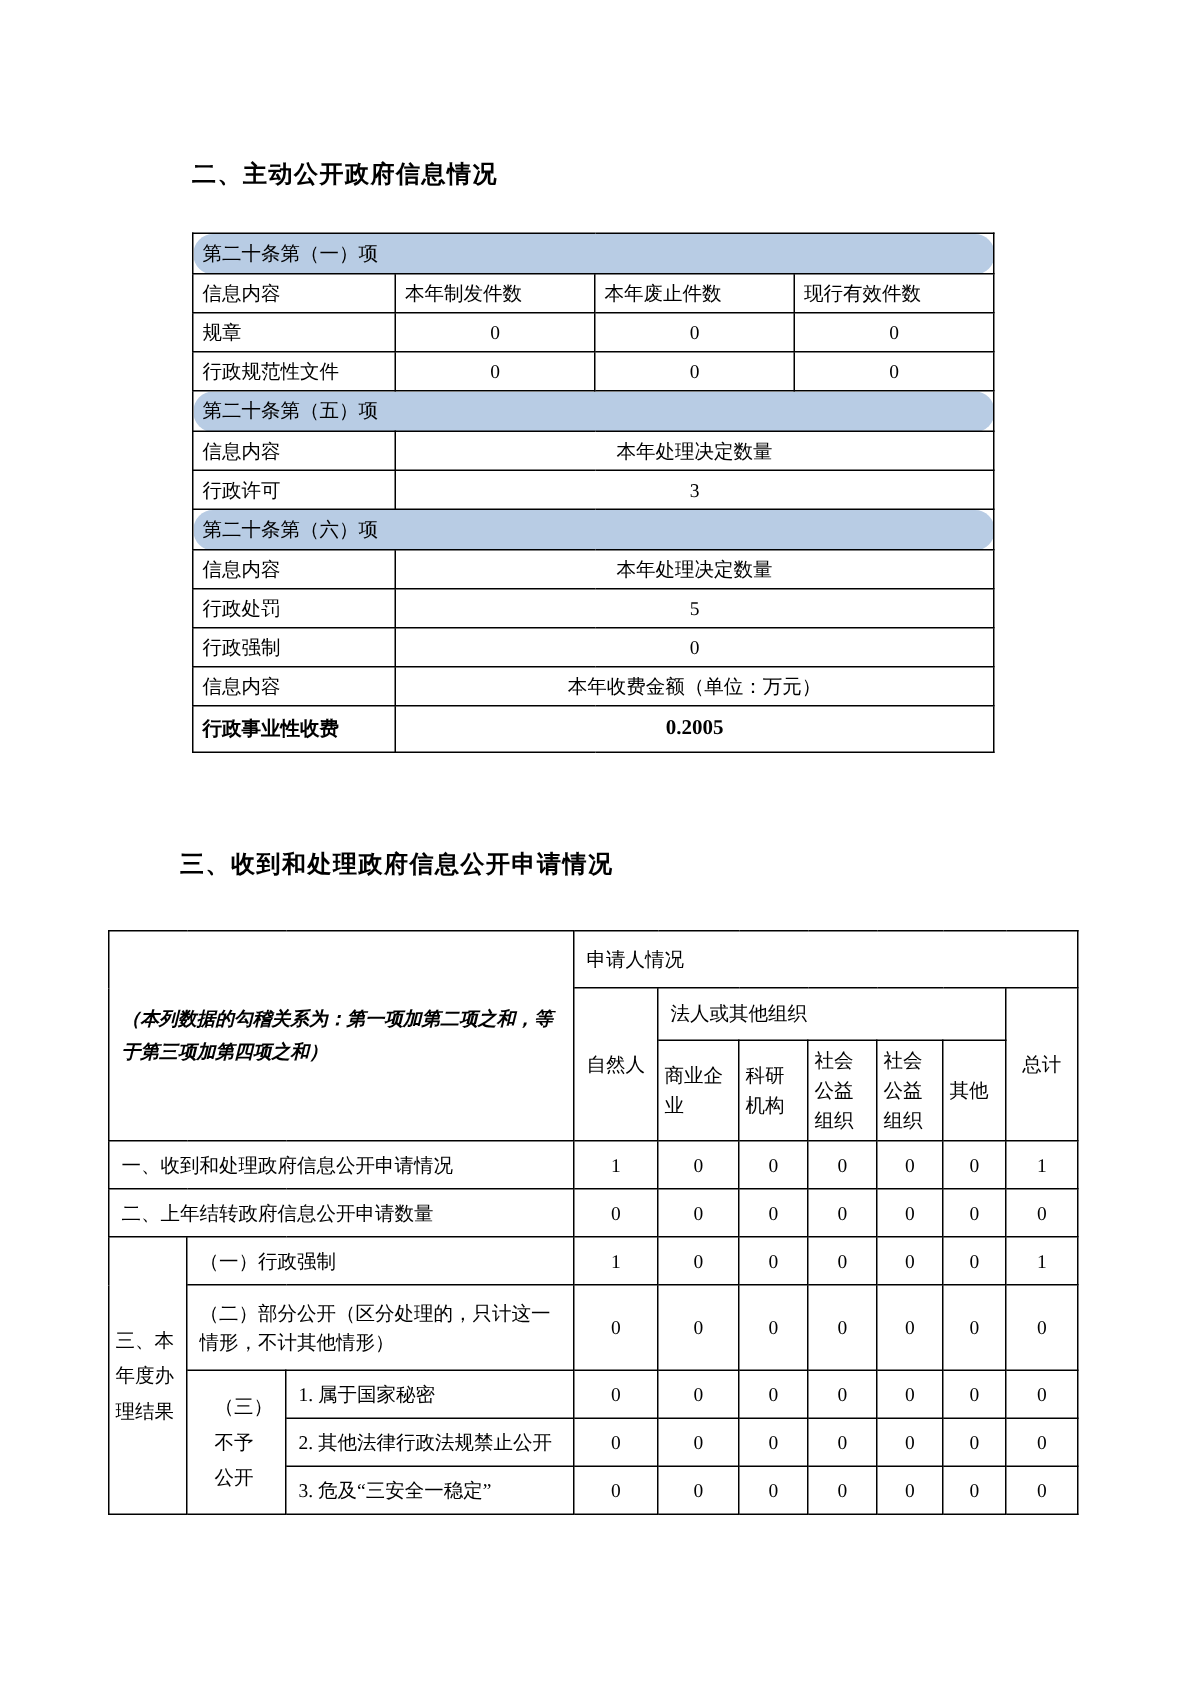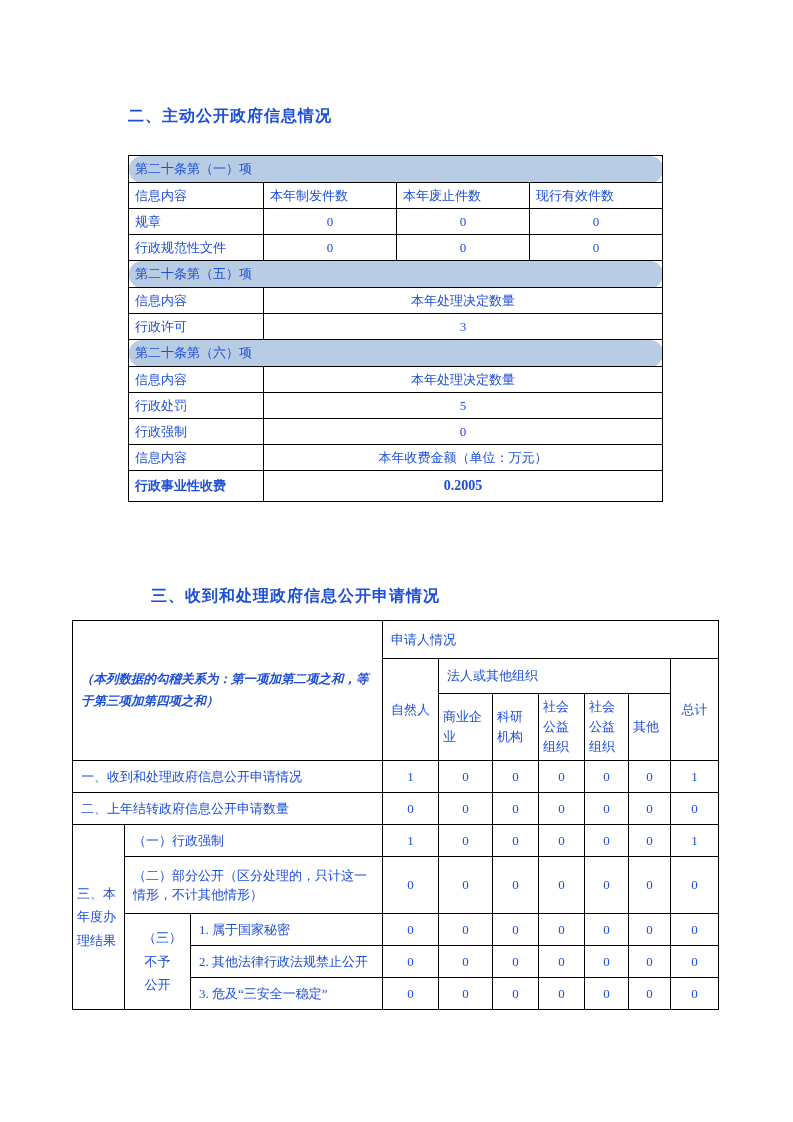--- a/index.html
+++ b/index.html
@@ -1,33 +1,33 @@
 <!DOCTYPE html>
 <html><head>
 <meta charset="utf-8">
 <style>
   html,body{margin:0;padding:0;background:#ffffff;}
   .page{
     position:relative;
     width:793px;height:1122px;
     background:#ffffff;
     font-family:"Liberation Serif","DejaVu Serif",serif;
-    color:#1d4ed8;
+    color:#000000;
     overflow:hidden;
   }
   .heading{
     position:absolute;
     font-family:"Liberation Sans","DejaVu Sans",sans-serif;
     font-weight:bold;
     font-size:16px;
     letter-spacing:1px;
     white-space:nowrap;
   }
   .h-sec2{left:128px;top:106px;}
-  .h-sec3{left:120px;top:586px;margin-left:31px;}
+  .h-sec3{left:120px;top:566px;}
 
   table{border-collapse:collapse;table-layout:fixed;position:absolute;font-size:13px;}
   td{border:1px solid #000;vertical-align:middle;overflow:hidden;}
 
   
   .t1{left:128px;top:155px;width:534px;}
   .t1 td{height:25px;border-radius:13px;}
   .t1 .sec td{
     background:#b8cce4;
     height:26px;
@@ -60,21 +60,21 @@
     vertical-align:middle;
   }
   .t2 .vert{
     padding:2px 4px;
     text-align:left;
     line-height:1.8;
     vertical-align:middle;
   }
   .t2 .refuse{
     padding:2px 18px;
-    text-align:center;
+    text-align:left;
     line-height:1.8;
     vertical-align:middle;
   }
 </style>
 </head>
 <body>
 
 <div class="page">
 
   <div class="heading h-sec2">二、主动公开政府信息情况</div>

